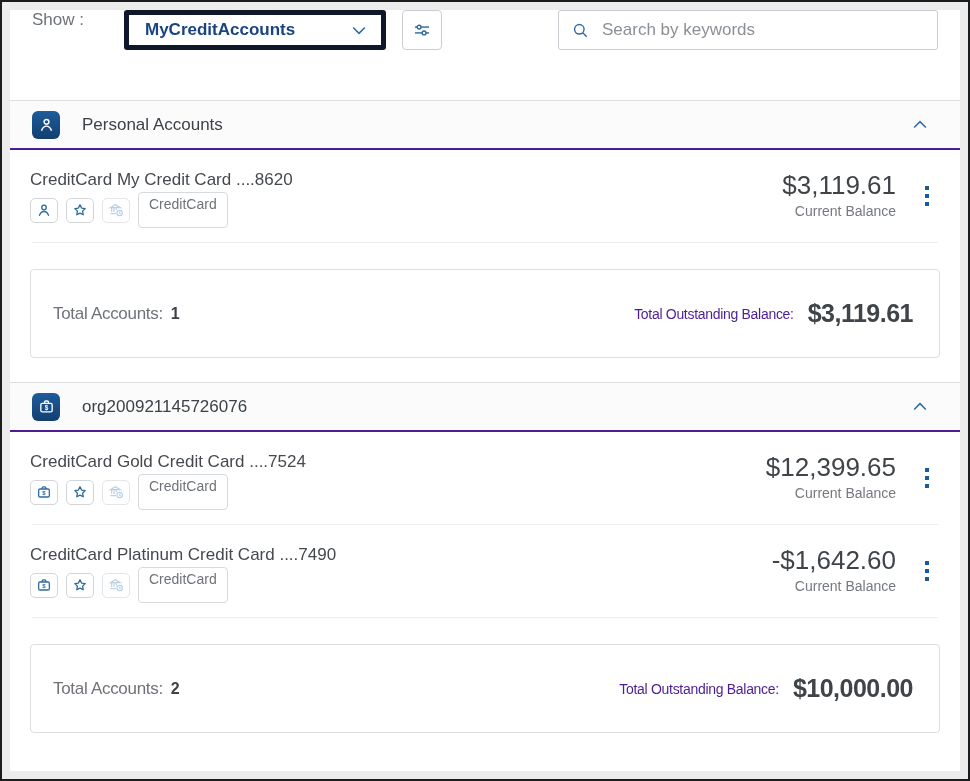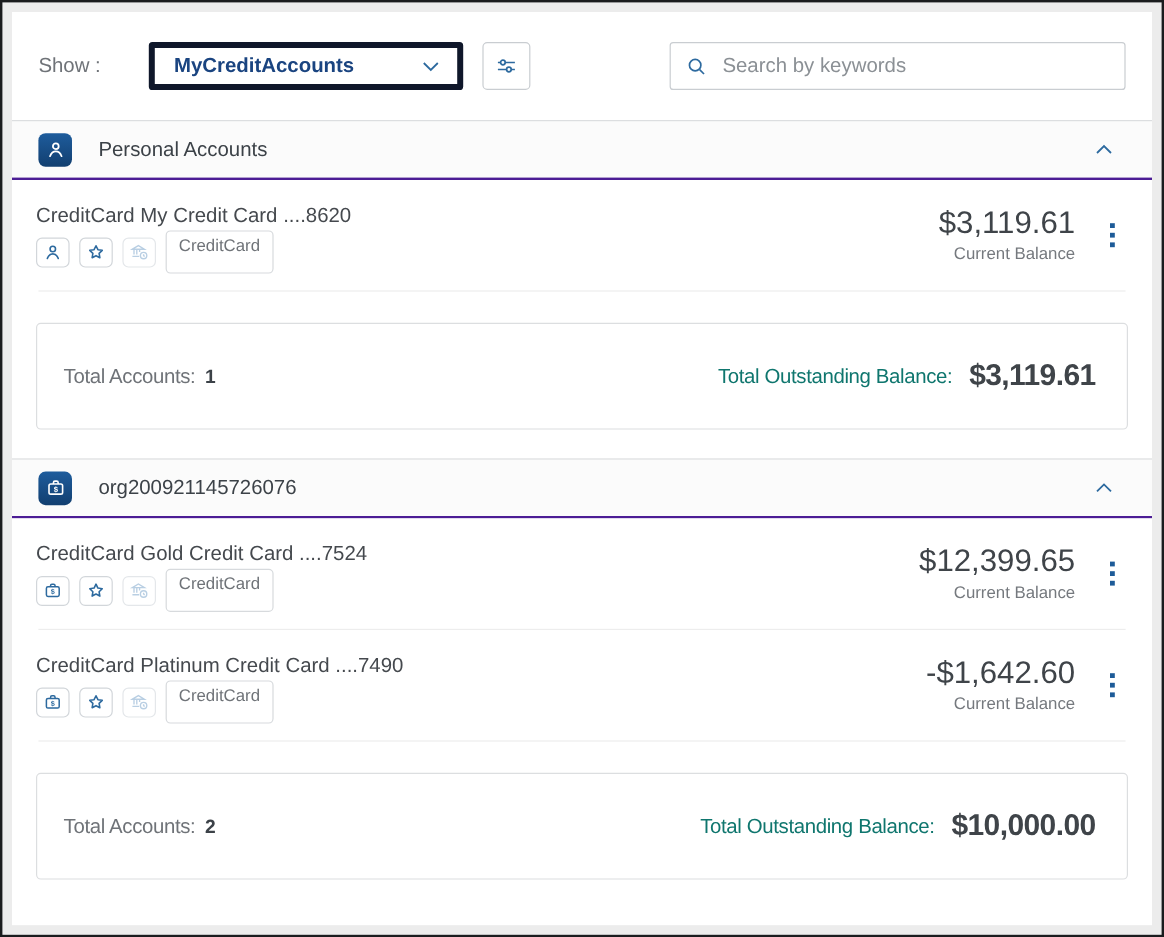--- a/index.html
+++ b/index.html
@@ -19,21 +19,21 @@
   .content {
     background: #fff;
     width: 100%; height: 100%;
     display: flex; flex-direction: column;
     overflow: hidden;
   }
 
   
   .toolbar {
     flex: 0 0 90px;
-    display: flex; align-items: center;
+    display: flex; 
     padding: 0 22px;
     background: #fff;
   }
   .show-label { color: #6f7378; font-size: 17px; margin-right: 40px; }
   .dropdown {
     width: 262px; height: 40px;
     border: 5px solid #0f172a; border-radius: 3px;
     display: flex; align-items: center; justify-content: space-between;
     padding: 0 12px 0 16px;
     color: var(--navy, #1a4480);
@@ -118,21 +118,21 @@
   .summary-card {
     margin: 26px 20px 24px;
     border: 1px solid #dcdee0; border-radius: 4px;
     height: 89px;
     display: flex; align-items: center; justify-content: space-between;
     padding: 0 26px 0 22px; background: #fff;
   }
   .summary-left { font-size: 17px; color: #6f7378; letter-spacing: -0.3px; }
   .summary-left b { color: #3c4248; font-size: 16px; margin-left: 8px; }
   .summary-right { display: flex; align-items: center; gap: 14px; }
-  .summary-right .lbl { font-size: 17px; color: #0f766e; letter-spacing: -0.3px; }
+  .summary-right .lbl { font-size: 14px; color: #4c1d95; letter-spacing: -0.3px; }
   .summary-right .val { font-size: 25px; font-weight: 700; color: #3f4449; letter-spacing: -0.5px; white-space: nowrap; }
 </style>
 </head>
 <body style="--accent: #2d6a9f; --navy: #1a4480; --avatar-top: #1e5c9c; --avatar-bottom: #123f70; --kebab: #1d5b98;">
 
 <div class="window">
   <div class="content">
 
     <div class="toolbar">
       <span class="show-label">Show :</span>

